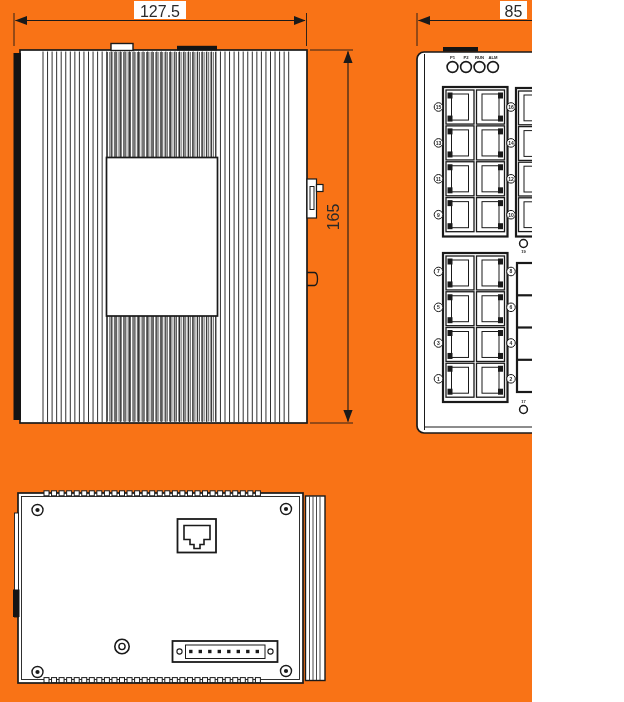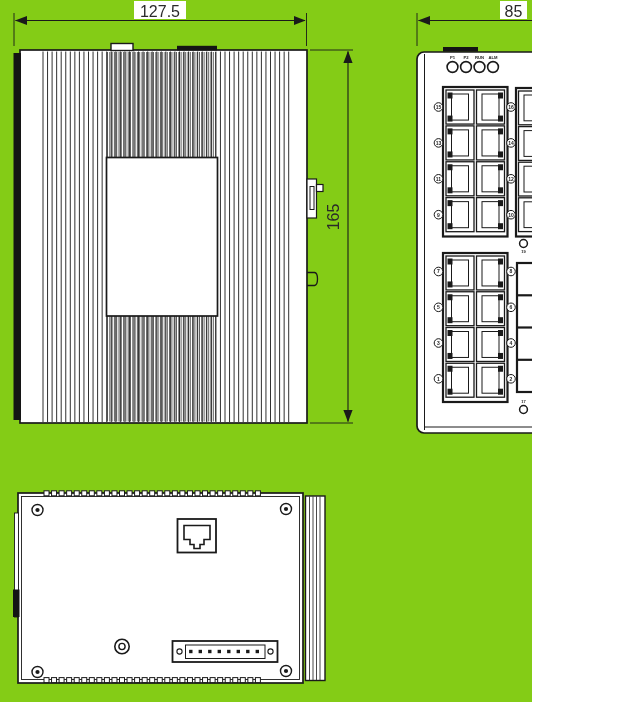--- a/index.html
+++ b/index.html
@@ -1,16 +1,16 @@
 <!DOCTYPE html>
 <html><head>
 <meta charset="utf-8">
 <style>
   html,body{margin:0;padding:0;background:#fff;}
-  .canvas{position:relative;width:532px;height:702px;background:#84cc16;overflow:hidden;
+  .canvas{position:relative;width:532px;height:702px;background:#f97316;overflow:hidden;
           font-family:"Liberation Sans", sans-serif;}
   svg{display:block;}
   text{fill:#222;}
   .dimtext{font-size:16px;fill:#2a2a2a;}
 </style>
 </head>
 <body>
 
 <div class="canvas">
 <svg width="624" height="702" viewBox="0 0 624 702">

